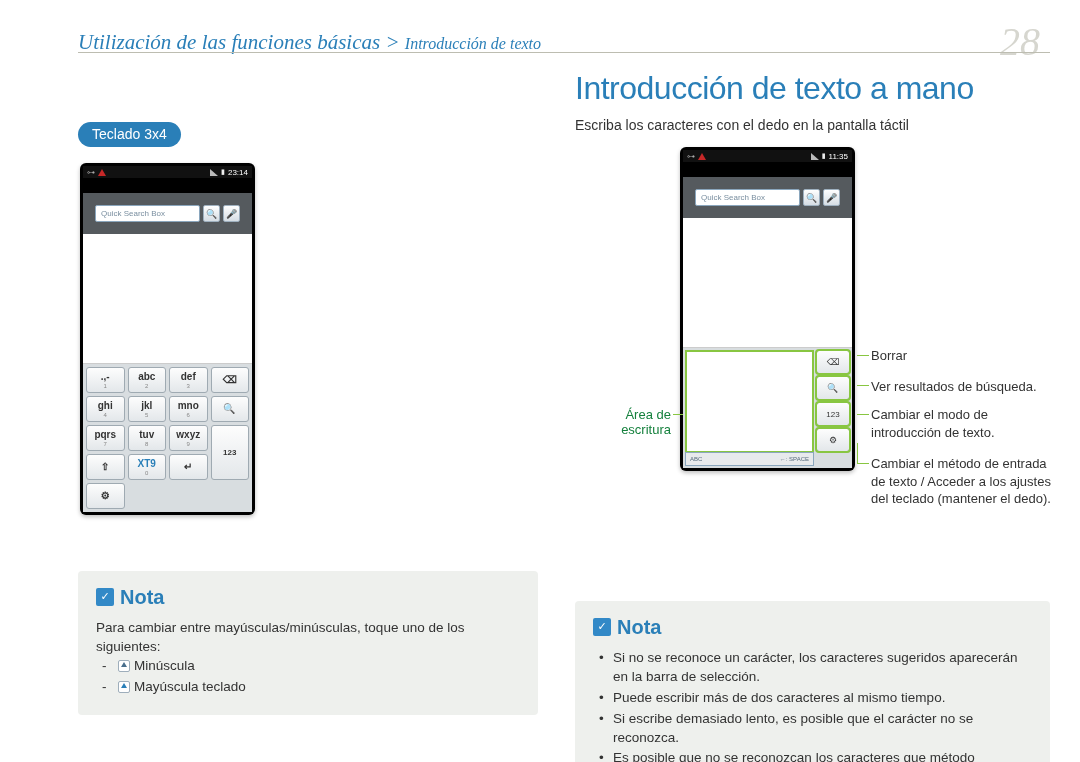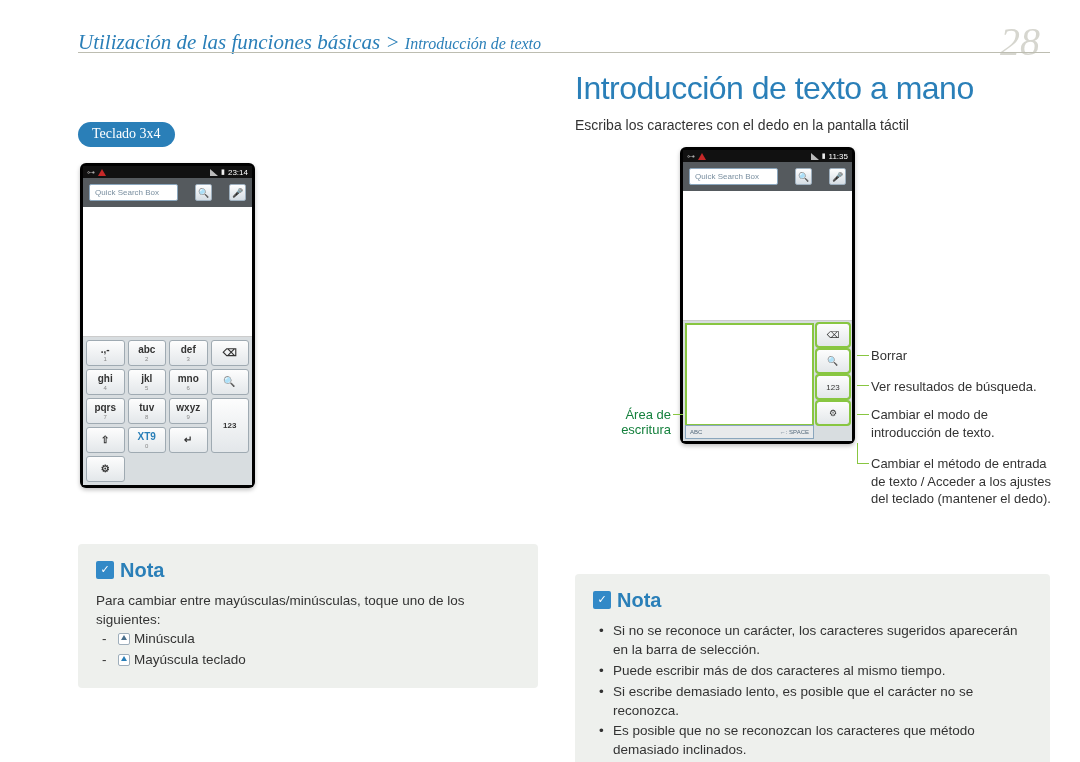--- a/index.html
+++ b/index.html
@@ -57,21 +57,20 @@
   }
 
   .pill {
     display: inline-block;
     background: #2a7fb8;
     color: #fff;
     font-size: 14px;
     padding: 4px 14px 5px;
     border-radius: 14px;
     margin-bottom: 16px;
-    font-family: Liberation Serif, serif;
   }
 
   
   .phone {
     width: 175px;
     background: #000;
     border-radius: 6px;
     padding: 3px;
     box-shadow: 0 2px 4px rgba(0,0,0,.25);
     margin-left: 2px;
@@ -85,23 +84,24 @@
     align-items: center;
     justify-content: space-between;
     padding: 0 4px;
   }
   .statusbar .time { color: #fff; }
   .statusbar .icons { display:flex; gap:3px; align-items:center;}
   .tri { width:0;height:0;border-left:4px solid transparent;border-right:4px solid transparent;border-bottom:7px solid #c62828;}
   .sig { width:0;height:0;border-top:7px solid transparent;border-left:8px solid #bbb;}
   .phone .searchbar {
     background: #555a5e;
-    padding: 6px;
+    padding: 12px;
     display: flex;
-    gap: 17px;
+    gap: 3px;
+    margin-top: 15px;
   }
   .searchbar .qsb {
     flex: 1;
     background: #fff;
     border: 1px solid #8aa6bd;
     border-radius: 2px;
     font-size: 8px;
     color: #7a8fa0;
     padding: 3px 5px;
   }

